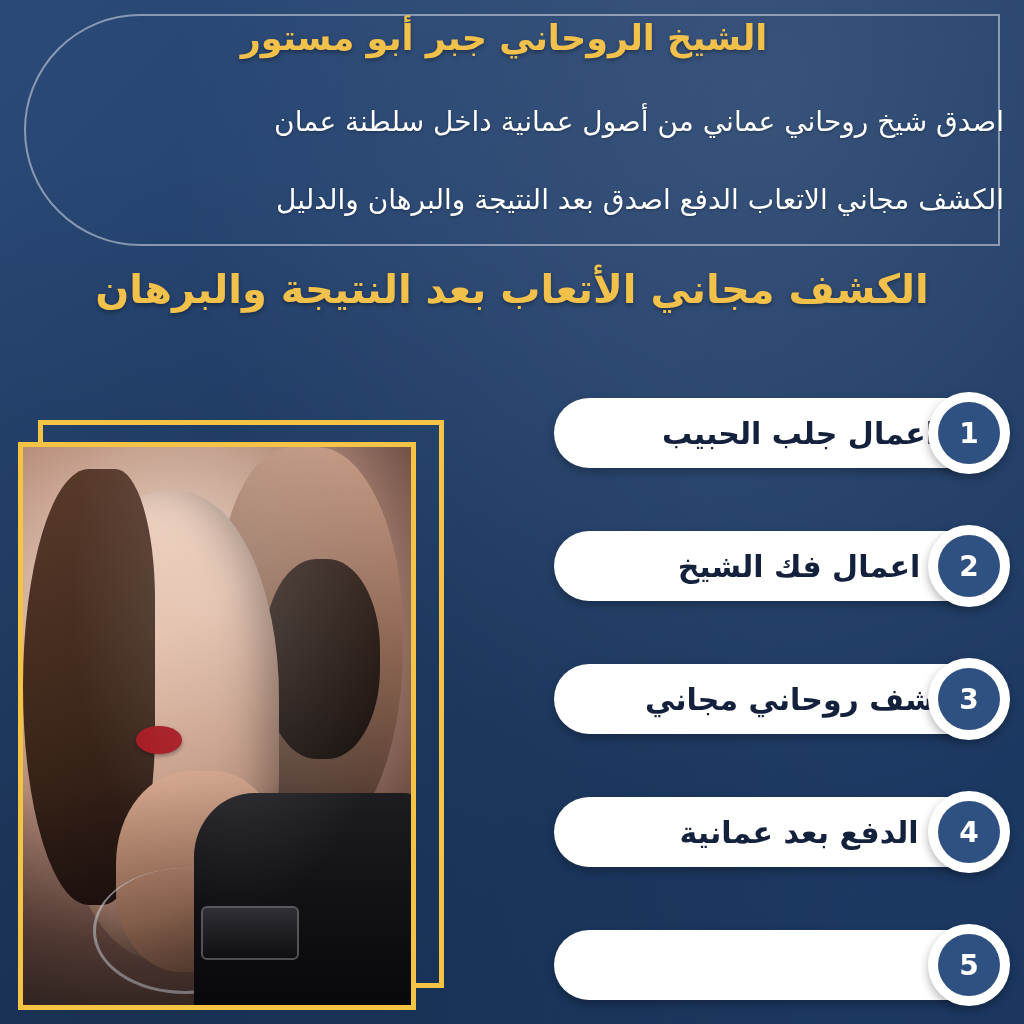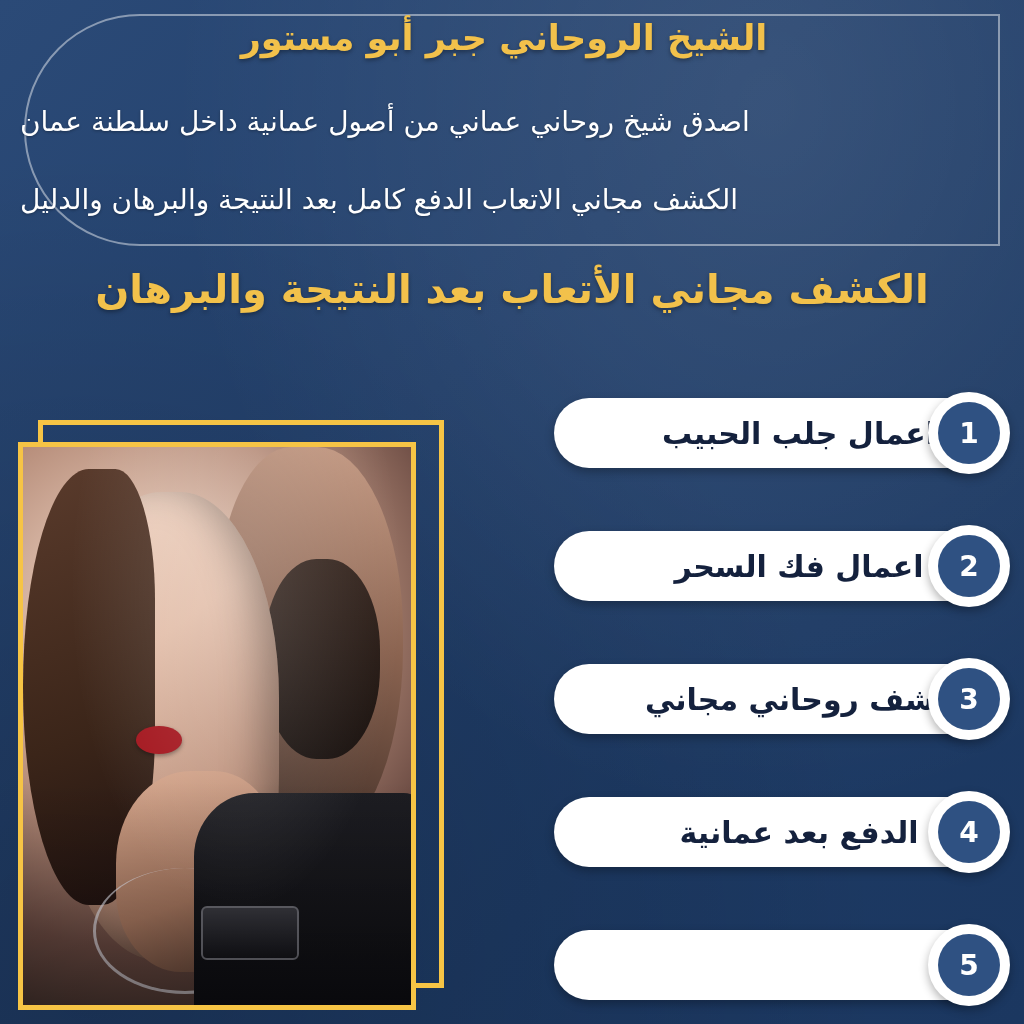--- a/index.html
+++ b/index.html
@@ -47,23 +47,23 @@
     right: 16px;
     text-align: center;
     color: #f2c14b;
     font-size: 35px;
     font-weight: bold;
     letter-spacing: 0px;
     text-shadow: 0 2px 4px rgba(0,0,0,0.35);
   }
   .sub-line {
     position: absolute;
-    left: 20px;
+    left: 12px;
     right: 20px;
-    text-align: left;
+    text-align: right;
     color: #ffffff;
     font-size: 28px;
     font-weight: 500;
     text-shadow: 0 1px 3px rgba(0,0,0,0.3);
   }
   .sub-line-1 { top: 105px; }
   .sub-line-2 { top: 183px; }
 
   .tagline {
     position: absolute;
@@ -268,21 +268,21 @@
 </style>
 </head>
 <body>
 
 <div class="poster">
 
   <div class="header-box"></div>
 
   <div class="main-title">الشيخ الروحاني جبر أبو مستور</div>
   <div class="sub-line sub-line-1">اصدق شيخ روحاني عماني من أصول عمانية داخل سلطنة عمان</div>
-  <div class="sub-line sub-line-2">الكشف مجاني الاتعاب الدفع كامل بعد النتيجة والبرهان والدليل</div>
+  <div class="sub-line sub-line-2">الكشف مجاني الاتعاب الدفع اصدق بعد النتيجة والبرهان والدليل</div>
 
   <div class="tagline">الكشف مجاني الأتعاب بعد النتيجة والبرهان</div>
 
   <div class="photo-wrap">
     <div class="frame-outline"></div>
     <div class="photo-card">
       <div class="photo-inner">
         <div class="ph-man"></div>
         <div class="ph-beard"></div>
         <div class="ph-woman"></div>
@@ -300,21 +300,21 @@
   <div class="pill-list">
 
     <div class="pill" style="top: 0px;">
       <span class="pill-label">اعمال جلب الحبيب</span>
       <span class="pill-badge">
         <span class="pill-badge-inner">1</span>
       </span>
     </div>
 
     <div class="pill" style="top: 133px;">
-      <span class="pill-label">اعمال فك السحر</span>
+      <span class="pill-label">اعمال فك الشيخ</span>
       <span class="pill-badge">
         <span class="pill-badge-inner">2</span>
       </span>
     </div>
 
     <div class="pill" style="top: 266px;">
       <span class="pill-label">كشف روحاني مجاني</span>
       <span class="pill-badge">
         <span class="pill-badge-inner">3</span>
       </span>

